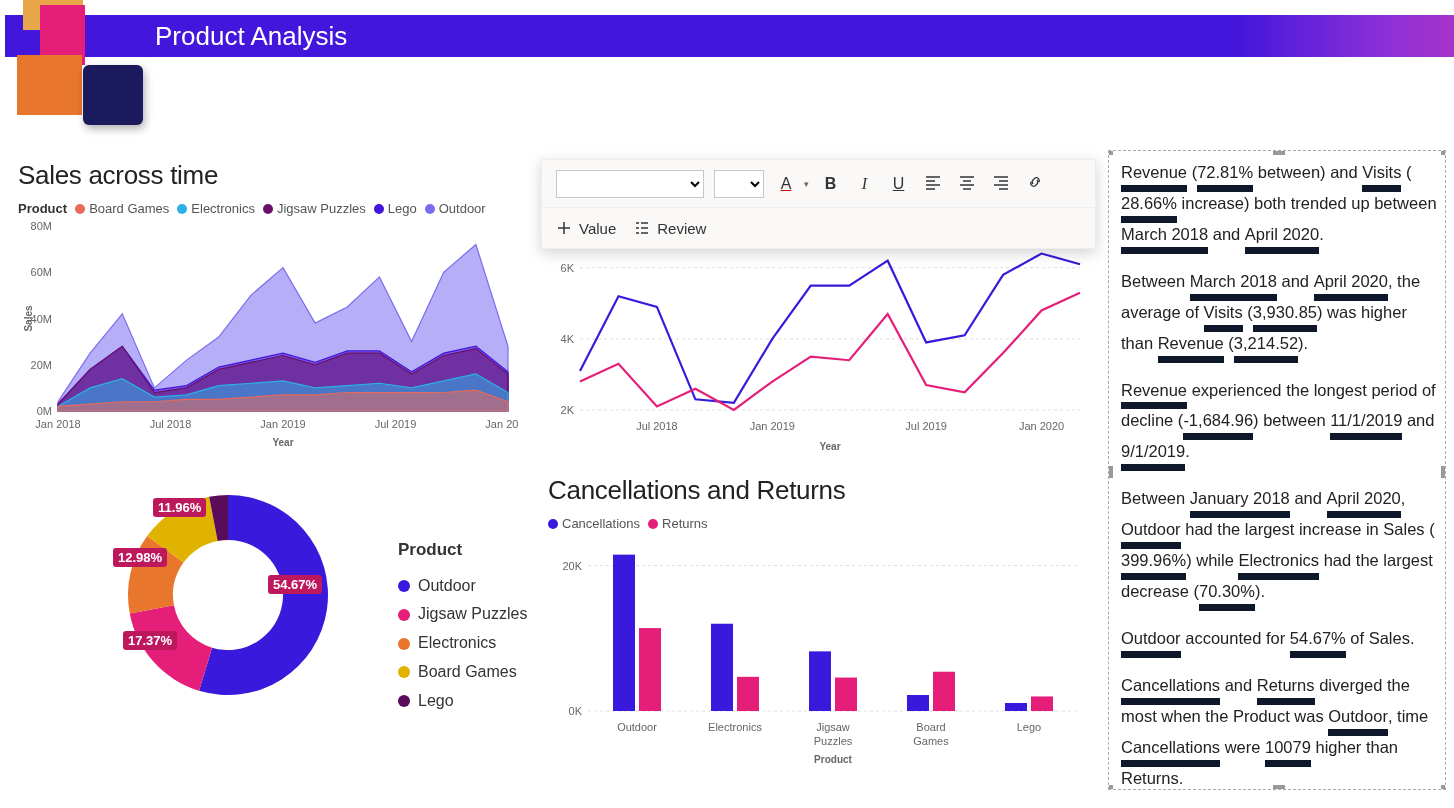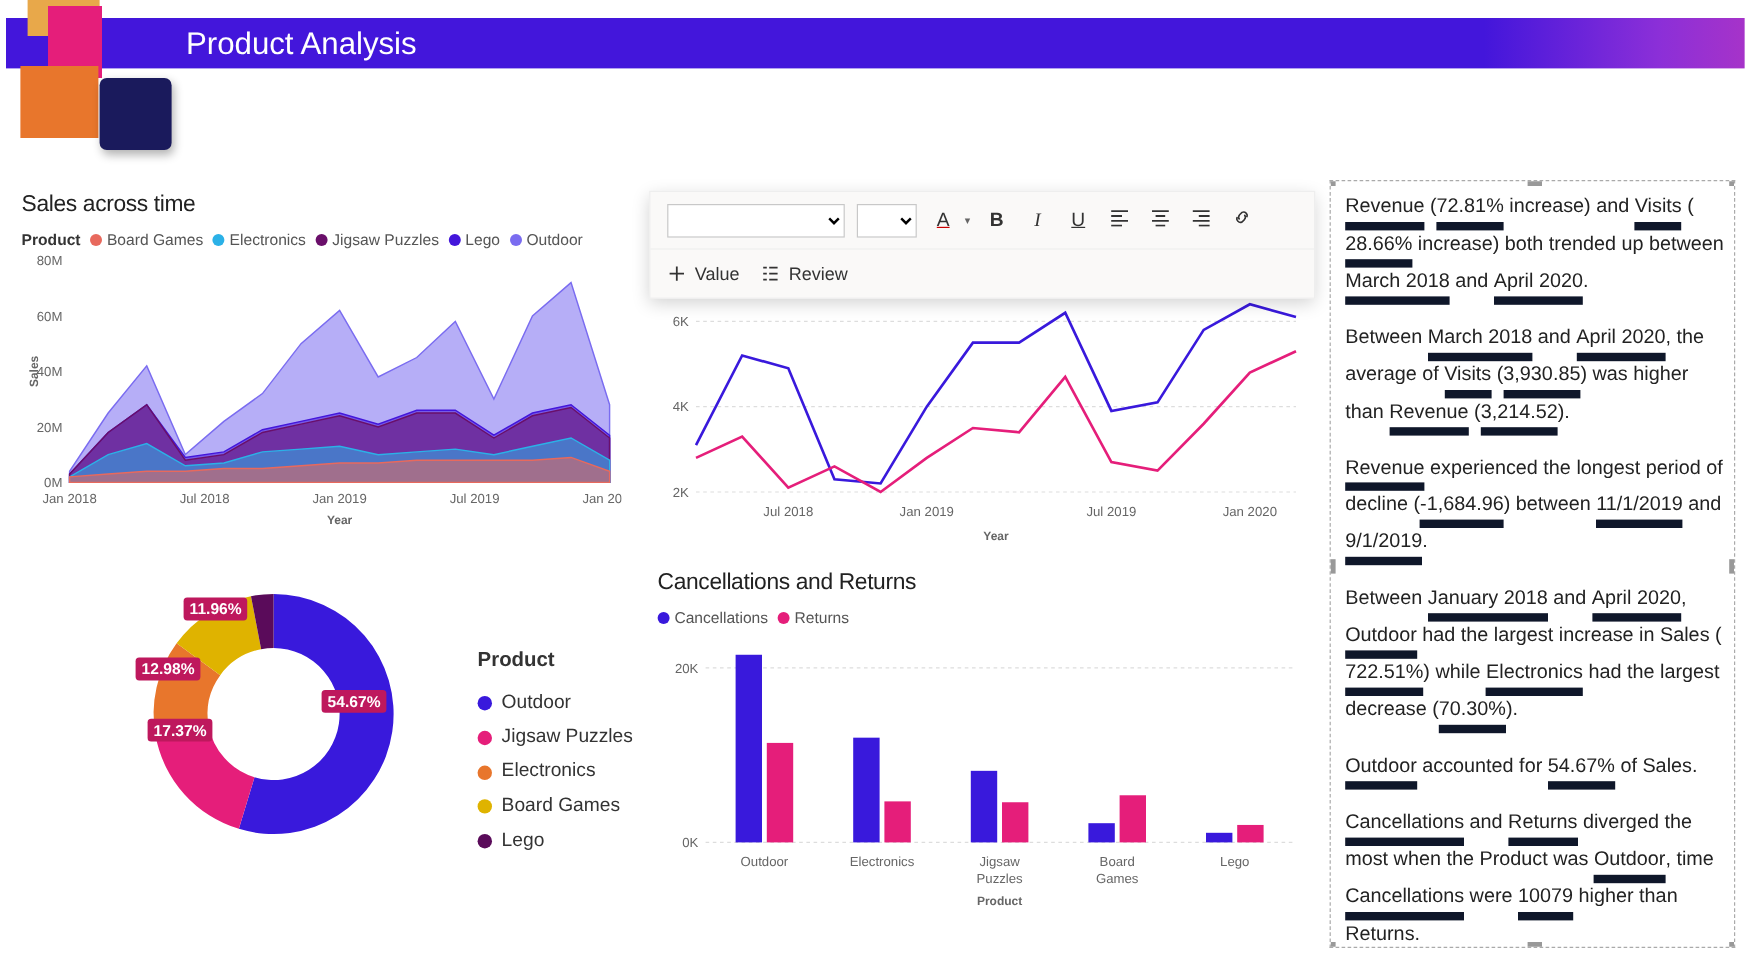--- a/index.html
+++ b/index.html
@@ -29,21 +29,21 @@
     top: 0; left: 5px;
     width: 140px; height: 130px;
     z-index: 2;
   }
   .logo-blocks .b1 { position:absolute; top:0; left:18px; width:60px; height:30px; background:#e8a84a; }
   .logo-blocks .b2 { position:absolute; top:5px; left:35px; width:45px; height:60px; background:#e51e7a; }
   .logo-blocks .b3 { position:absolute; top:55px; left:12px; width:65px; height:60px; background:#e8762c; }
   .logo-blocks .b4 { position:absolute; top:65px; left:78px; width:60px; height:60px; background:#1a1a5c; border-radius:6px; box-shadow:2px 4px 8px rgba(0,0,0,0.3); }
 
   
-  .chart-title { font-size: 19px; font-weight: 400; color:#222; margin-bottom: 10px; letter-spacing:-0.3px; }
+  .chart-title { font-size: 26px; font-weight: 400; color:#222; margin-bottom: 10px; letter-spacing:-0.3px; }
   .legend { font-size: 13px; color:#555; display:flex; flex-wrap:wrap; gap:8px; align-items:center; }
   .legend-title { font-weight:700; color:#333; font-size:13px; }
   .legend span.item { display:inline-flex; align-items:center; gap:4px;}
   .dot { width:10px; height:10px; border-radius:50%; display:inline-block; }
   .axis-label { font-size:10px; fill:#666; }
   .tick { font-size:11px; fill:#666; }
 
   #sales-time { position:absolute; top:160px; left:18px; width:500px; }
   #rv-line    { position:absolute; top:160px; left:540px; width:550px; }
   #sales-prod { position:absolute; top:475px; left:18px; width:510px; }
@@ -225,21 +225,21 @@
 <div id="sales-prod" style="position:absolute">
   <div style="position:relative;width:510px;height:260px">
     <svg id="svg-donut" width="300" height="260" style="position:absolute;left:60px;top:0">
         <path d="M150,20 A100,100 0 1 1 121.07677088694656,215.72589418581484 L134.0922239878206,172.64924180219816 A55,55 0 1 0 150,65 Z" fill="#3919dc"></path>
         <path d="M121.07677088694656,215.72589418581484 A100,100 0 0 1 51.724491148811,138.49119682551324 L95.94847013184605,130.1701582540323 A55,55 0 0 0 134.0922239878206,172.64924180219816 Z" fill="#e51e7a"></path>
         <path d="M51.724491148811,138.49119682551324 A100,100 0 0 1 69.17222769369793,61.119857133320515 L105.54472523153386,87.61592142332628 A55,55 0 0 0 95.94847013184605,130.1701582540323 Z" fill="#e8762c"></path>
         <path d="M69.17222769369793,61.119857133320515 A100,100 0 0 1 131.13844551252453,21.794899509669094 L139.62614503188848,65.98719473031801 A55,55 0 0 0 105.54472523153386,87.61592142332628 Z" fill="#dfb300"></path>
         <path d="M131.13844551252453,21.794899509669094 A100,100 0 0 1 149.99999999999997,20 L150,65 A55,55 0 0 0 139.62614503188848,65.98719473031801 Z" fill="#5a0b5a"></path>
       </svg>
     <div class="slice-label" style="top:100px;left:250px">54.67%</div>
-    <div class="slice-label" style="top:124px;left:105px">17.37%</div>
+    <div class="slice-label" style="top:156px;left:105px">17.37%</div>
     <div class="slice-label" style="top:73px;left:95px">12.98%</div>
     <div class="slice-label" style="top:23px;left:135px">11.96%</div>
     <div class="donut-legend">
       <div class="hdr">Product</div>
       <div class="row">
           <span class="d" style="background:#3919dc"></span>
           <span>Outdoor</span>
         </div>
       <div class="row">
           <span class="d" style="background:#e51e7a"></span>
@@ -295,24 +295,24 @@
       <rect x="457" y="172" width="22" height="8" fill="#3919dc"></rect>
       <rect x="483" y="165.45454545454544" width="22" height="14.545454545454547" fill="#e51e7a"></rect>
       <text class="tick" x="481" y="200" text-anchor="middle">Lego</text>
       <text class="axis-label" x="285" y="232" text-anchor="middle" font-weight="700">Product</text>
     </svg>
 </div>
 
 <div class="narrative-wrap">
   <div class="more-dots">⋯</div>
   <div id="narrative-body">
-      <p><span class="u">Revenue</span><span> (</span><span class="u">72.81%</span><span> increase) and </span><span class="u">Visits</span><span> (</span><span class="u">28.66%</span><span> increase) both trended up between </span><span class="u">March 2018</span><span> and </span><span class="u">April 2020</span><span>.</span></p>
+      <p><span class="u">Revenue</span><span> (</span><span class="u">72.81%</span><span> between) and </span><span class="u">Visits</span><span> (</span><span class="u">28.66%</span><span> increase) both trended up between </span><span class="u">March 2018</span><span> and </span><span class="u">April 2020</span><span>.</span></p>
       <p><span>Between </span><span class="u">March 2018</span><span> and </span><span class="u">April 2020</span><span>, the average of </span><span class="u">Visits</span><span> (</span><span class="u">3,930.85</span><span>) was higher than </span><span class="u">Revenue</span><span> (</span><span class="u">3,214.52</span><span>).</span></p>
       <p><span class="u">Revenue</span><span> experienced the longest period of decline (</span><span class="u">-1,684.96</span><span>) between </span><span class="u">11/1/2019</span><span> and </span><span class="u">9/1/2019</span><span>.</span></p>
-      <p><span>Between </span><span class="u">January 2018</span><span> and </span><span class="u">April 2020</span><span>, </span><span class="u">Outdoor</span><span> had the largest increase in Sales (</span><span class="u">722.51%</span><span>) while </span><span class="u">Electronics</span><span> had the largest decrease (</span><span class="u">70.30%</span><span>).</span></p>
+      <p><span>Between </span><span class="u">January 2018</span><span> and </span><span class="u">April 2020</span><span>, </span><span class="u">Outdoor</span><span> had the largest increase in Sales (</span><span class="u">399.96%</span><span>) while </span><span class="u">Electronics</span><span> had the largest decrease (</span><span class="u">70.30%</span><span>).</span></p>
       <p><span class="u">Outdoor</span><span> accounted for </span><span class="u">54.67%</span><span> of Sales.</span></p>
       <p><span class="u">Cancellations</span><span> and </span><span class="u">Returns</span><span> diverged the most when the Product was </span><span class="u">Outdoor</span><span>, time </span><span class="u">Cancellations</span><span> were </span><span class="u">10079</span><span> higher than </span><span class="u">Returns</span><span>.</span></p>
       <p><span>Returned items amounted to </span><span class="u">26110</span></p>
     </div>
   <div class="handle h-tl"></div>
   <div class="handle h-tr"></div>
   <div class="handle h-bl"></div>
   <div class="handle h-br"></div>
   <div class="handle h-tm"></div>
   <div class="handle h-bm"></div>

